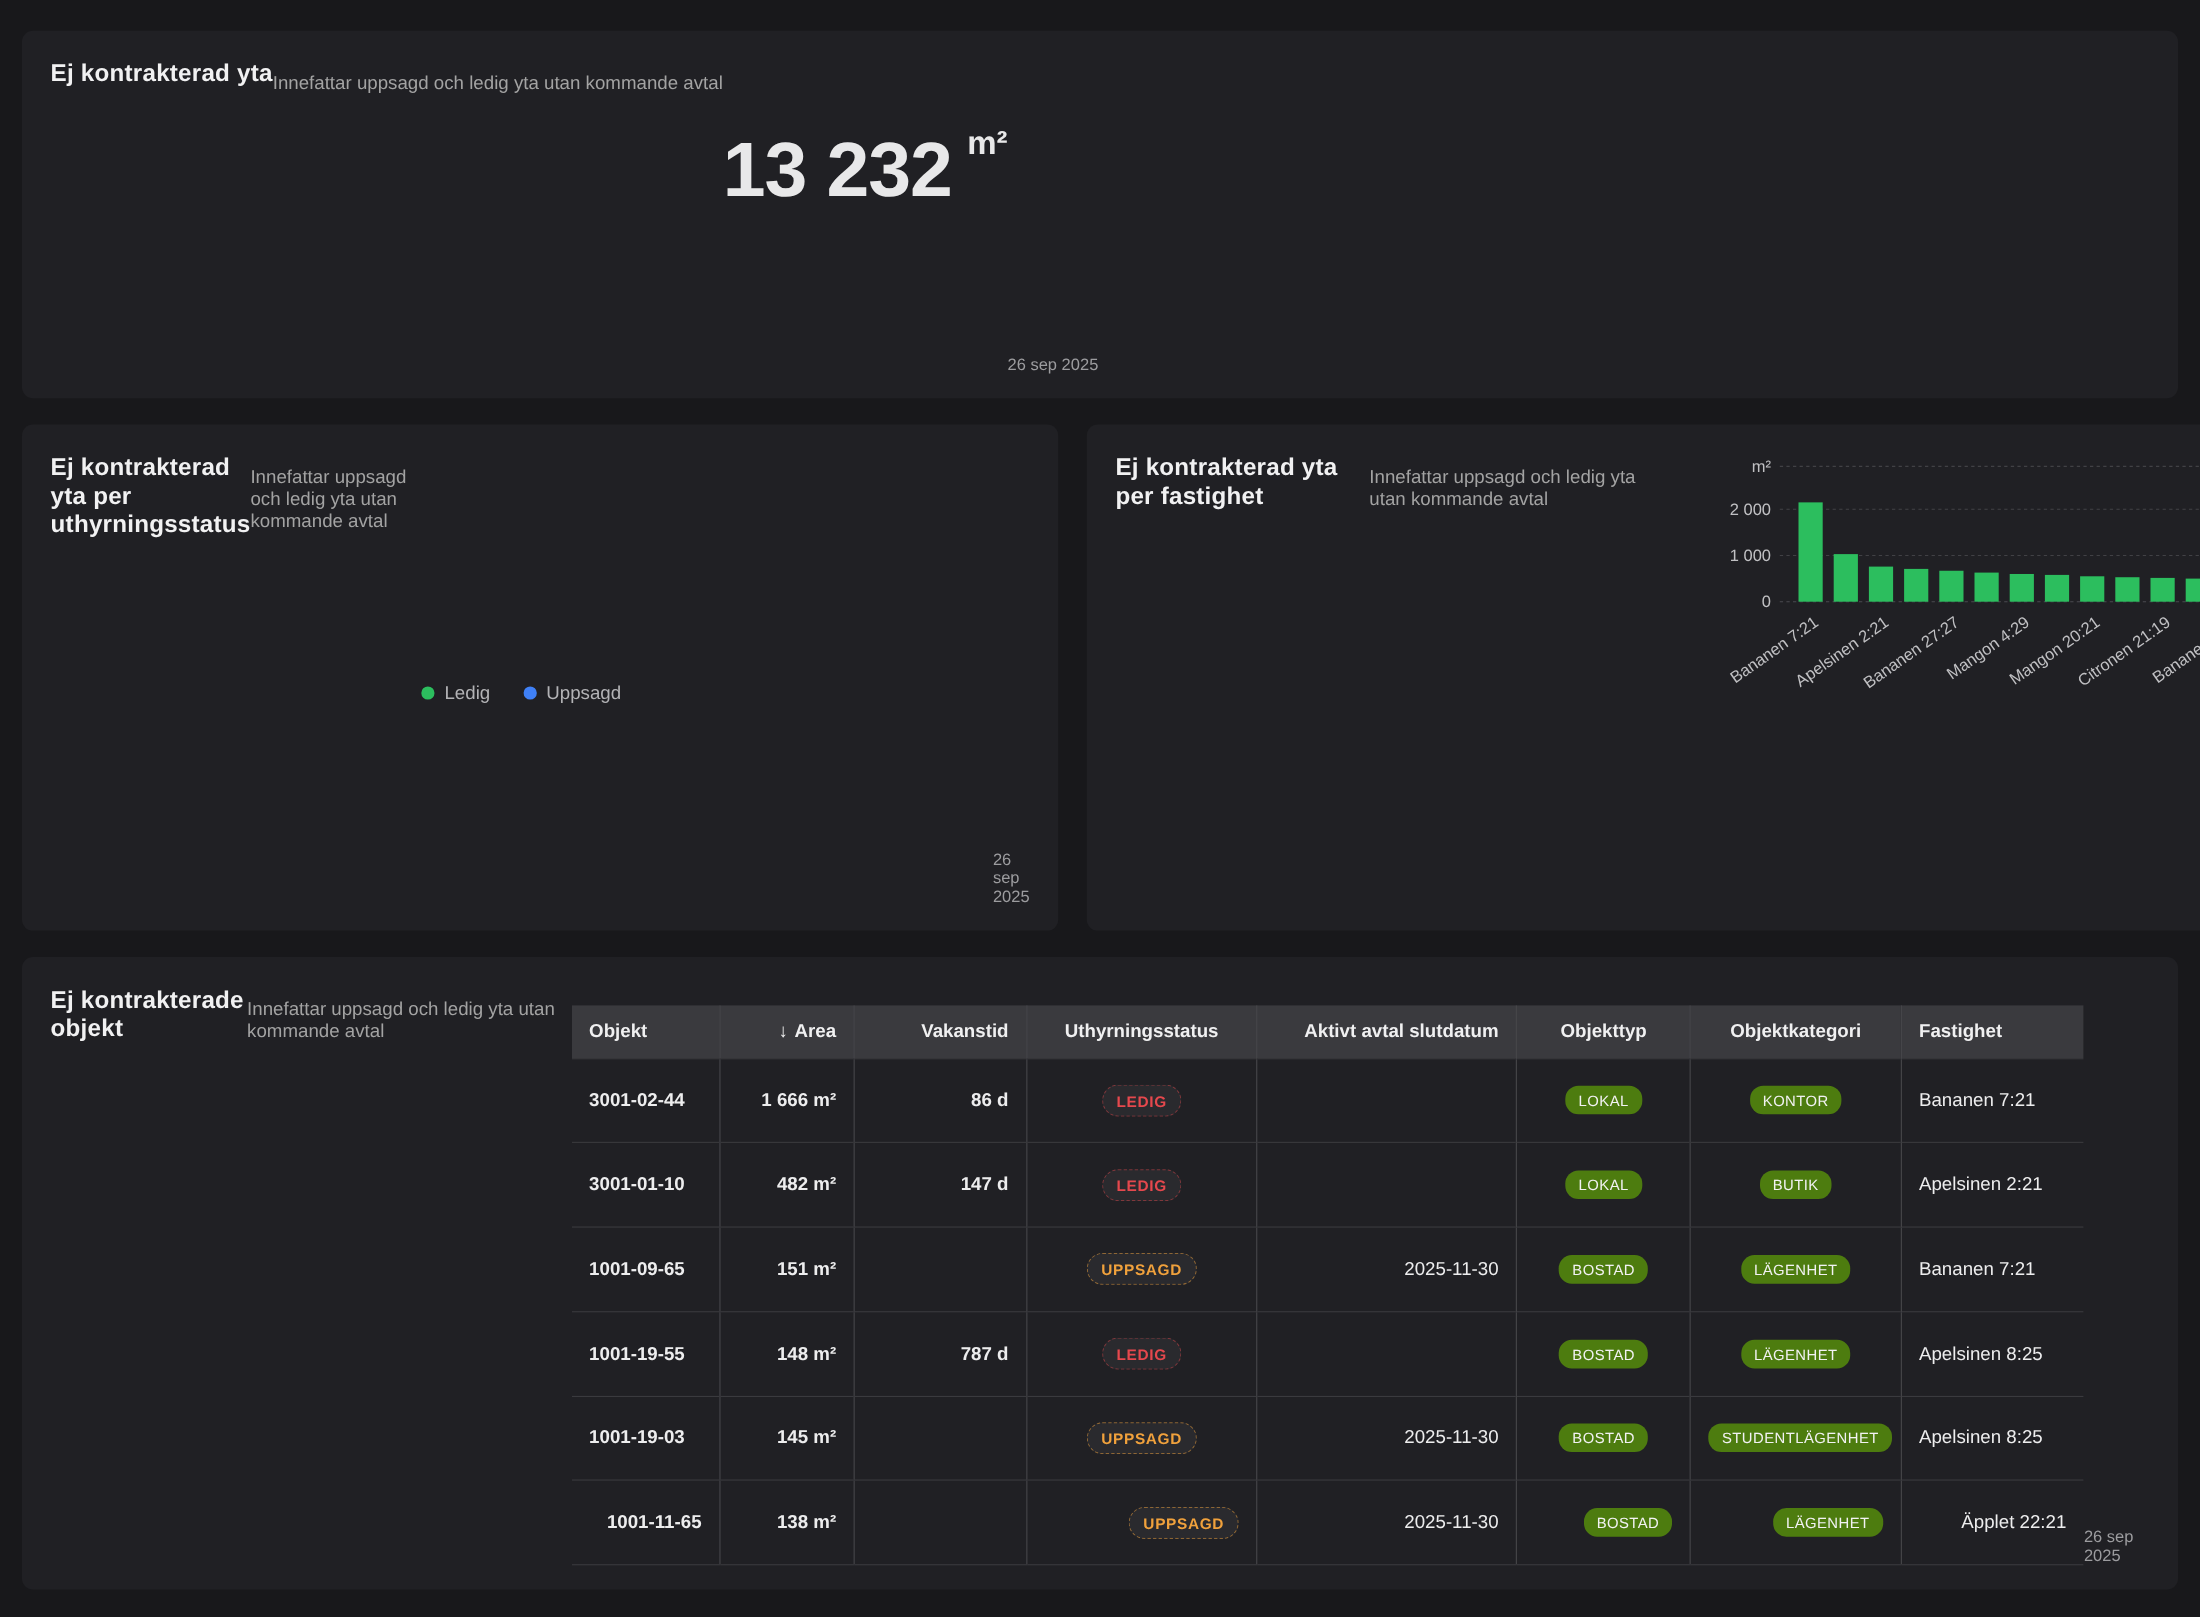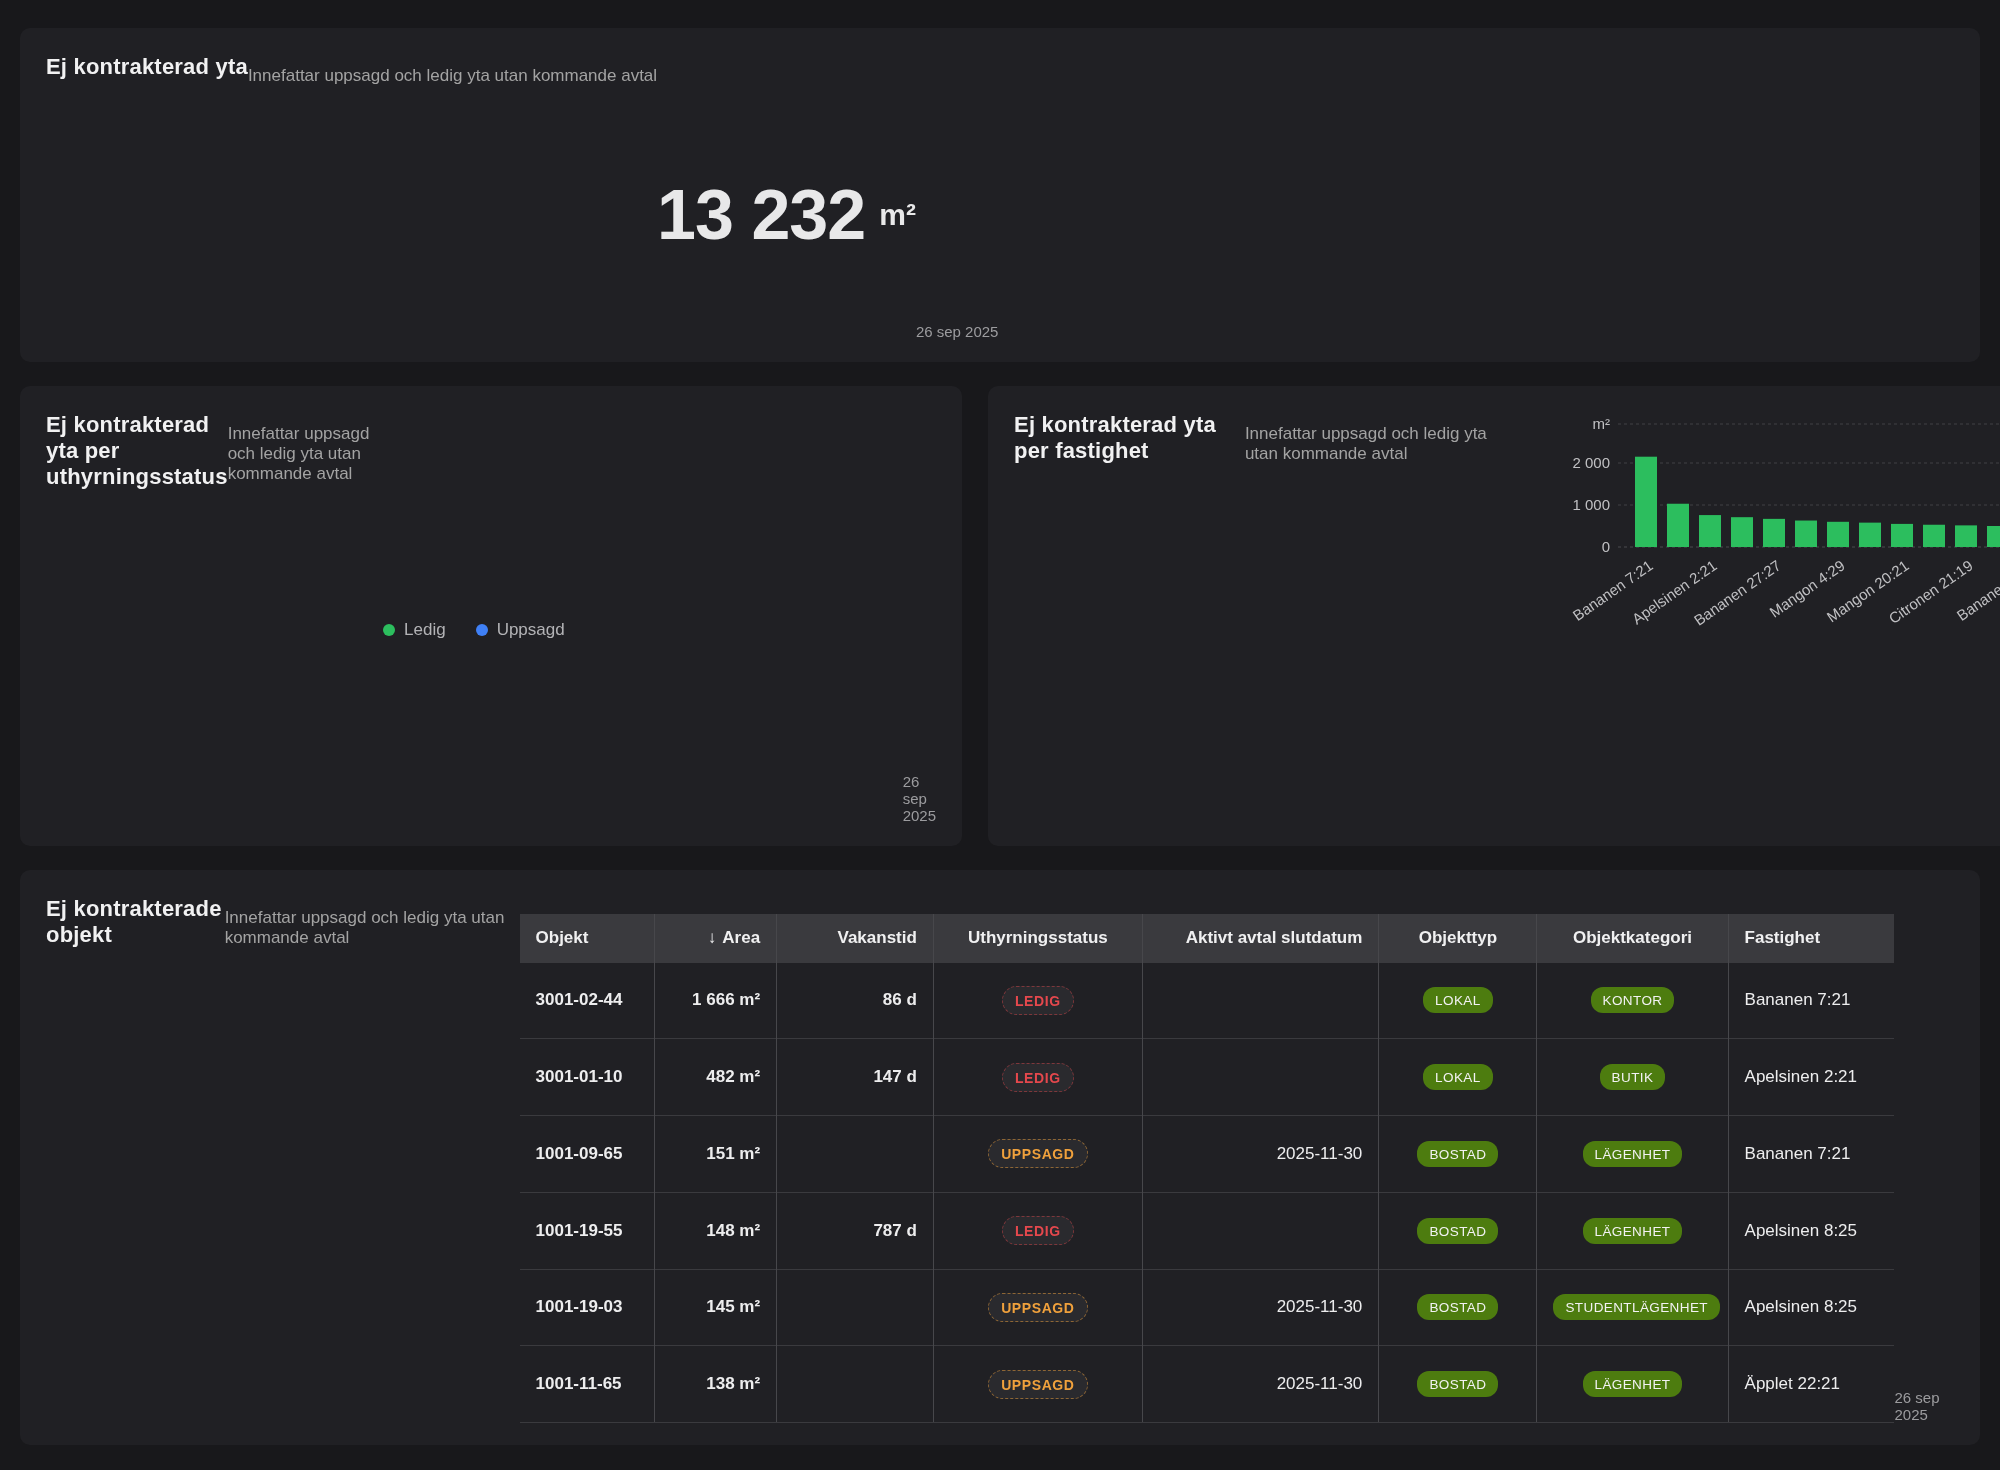--- a/index.html
+++ b/index.html
@@ -15,21 +15,21 @@
     background:#202024; border-radius:10px;
     padding:26px 26px 22px; box-sizing:border-box;
     display:flex; flex-direction:row; position:relative;
   }
   .card-title { font-size:22px; font-weight:700; color:#f1f1f2; letter-spacing:.2px; }
   .card-sub   { font-size:17px; color:#a3a3a3; margin-top:12px; }
   .card-date  { font-size:15px; color:#9c9c9f; margin-top:auto; }
 
   
   .card-total { height:334px; }
-  .big-number-row { display:flex; align-items:center; gap:14px; margin-top:35px; }
+  .big-number-row { display:flex; align-items:flex-start; gap:14px; margin-top:60px; }
   .big-number { font-size:70px; font-weight:800; color:#e8e8e9; letter-spacing:-1px; }
   .big-unit   { font-size:30px; font-weight:700; color:#e8e8e9; }
 
   
   .row2 { display:flex; gap:26px; height:460px; }
   .card-pie { width:942px; }
   .card-bar { flex:1; padding-right:20px;justify-content:flex-end; }
   .legend { display:flex; gap:30px; align-items:center; margin-top:24px; }
   .legend-item { display:flex; align-items:center; gap:9px; cursor:pointer; }
   .legend-dot { width:12px; height:12px; border-radius:50%; }
@@ -41,21 +41,21 @@
   .card-table { height:575px; }
   table { margin-top:18px; border-collapse:collapse; width:100%; table-layout:fixed; }
   th {
     background:#3a3a3e; height:48px; font-size:17px; font-weight:700;
     color:#f0f0f1; padding:0 16px; box-sizing:border-box; cursor:pointer;
   }
   td {
     height:57px; font-size:17px; color:#ededee; padding:0 16px;
     border-top:1px solid #3a3a3e; box-sizing:border-box;
   }
-  tbody tr:last-child td { border-bottom:1px solid #3a3a3e; }
+  tbody tr:last-child td { border-bottom:1px solid #3a3a3e;text-align:right; }
   th + th, td + td { border-left:1px solid #47474b; }
   .al { text-align:left; } .ar { text-align:right; } .ac { text-align:center; }
   .fw { font-weight:700; }
   col.c0{width:9.8%} col.c1{width:8.9%} col.c2{width:11.4%} col.c3{width:15.2%}
   col.c4{width:17.2%} col.c5{width:11.5%} col.c6{width:13.9%} col.c7{width:12.1%}
   .sort-icon { font-weight:700; margin-right:6px; }
 
   .badge-status {
     display:inline-block; padding:6px 12px 5px; border-radius:15px;
     background:#2a2a2e; font-size:14px; font-weight:700; letter-spacing:.6px;

